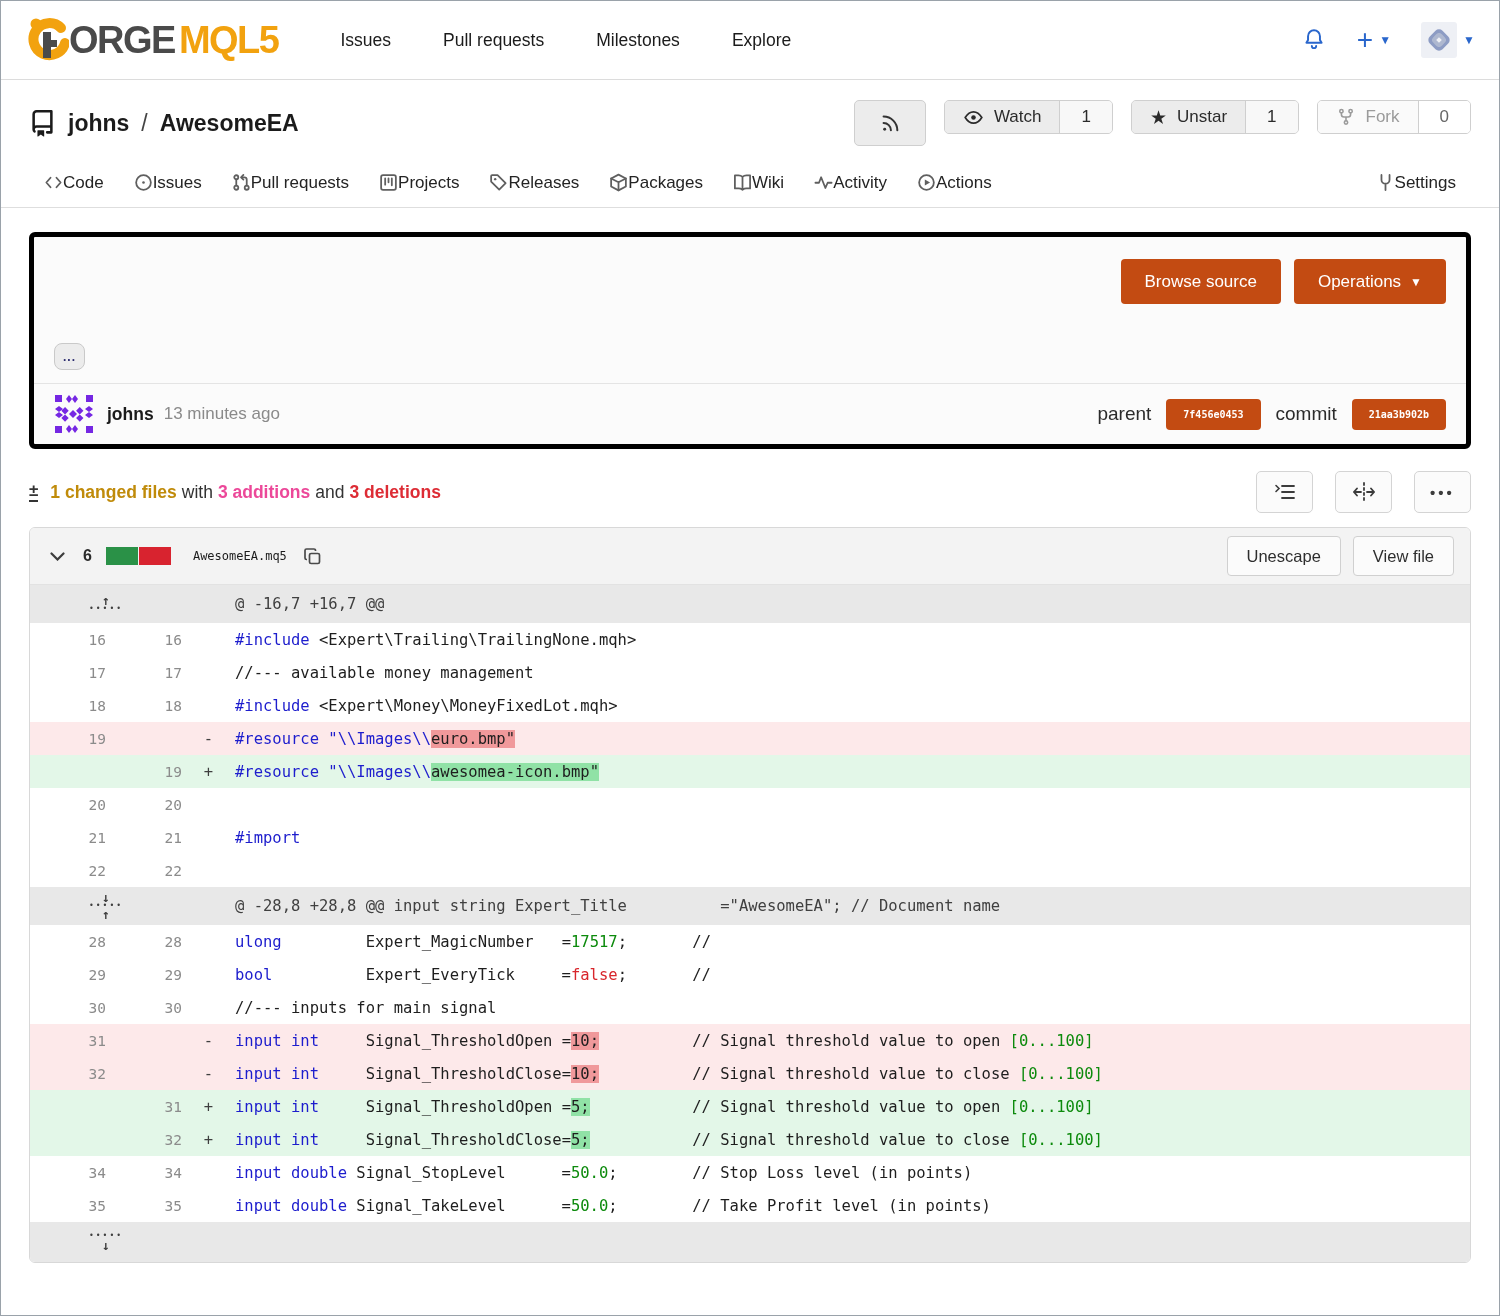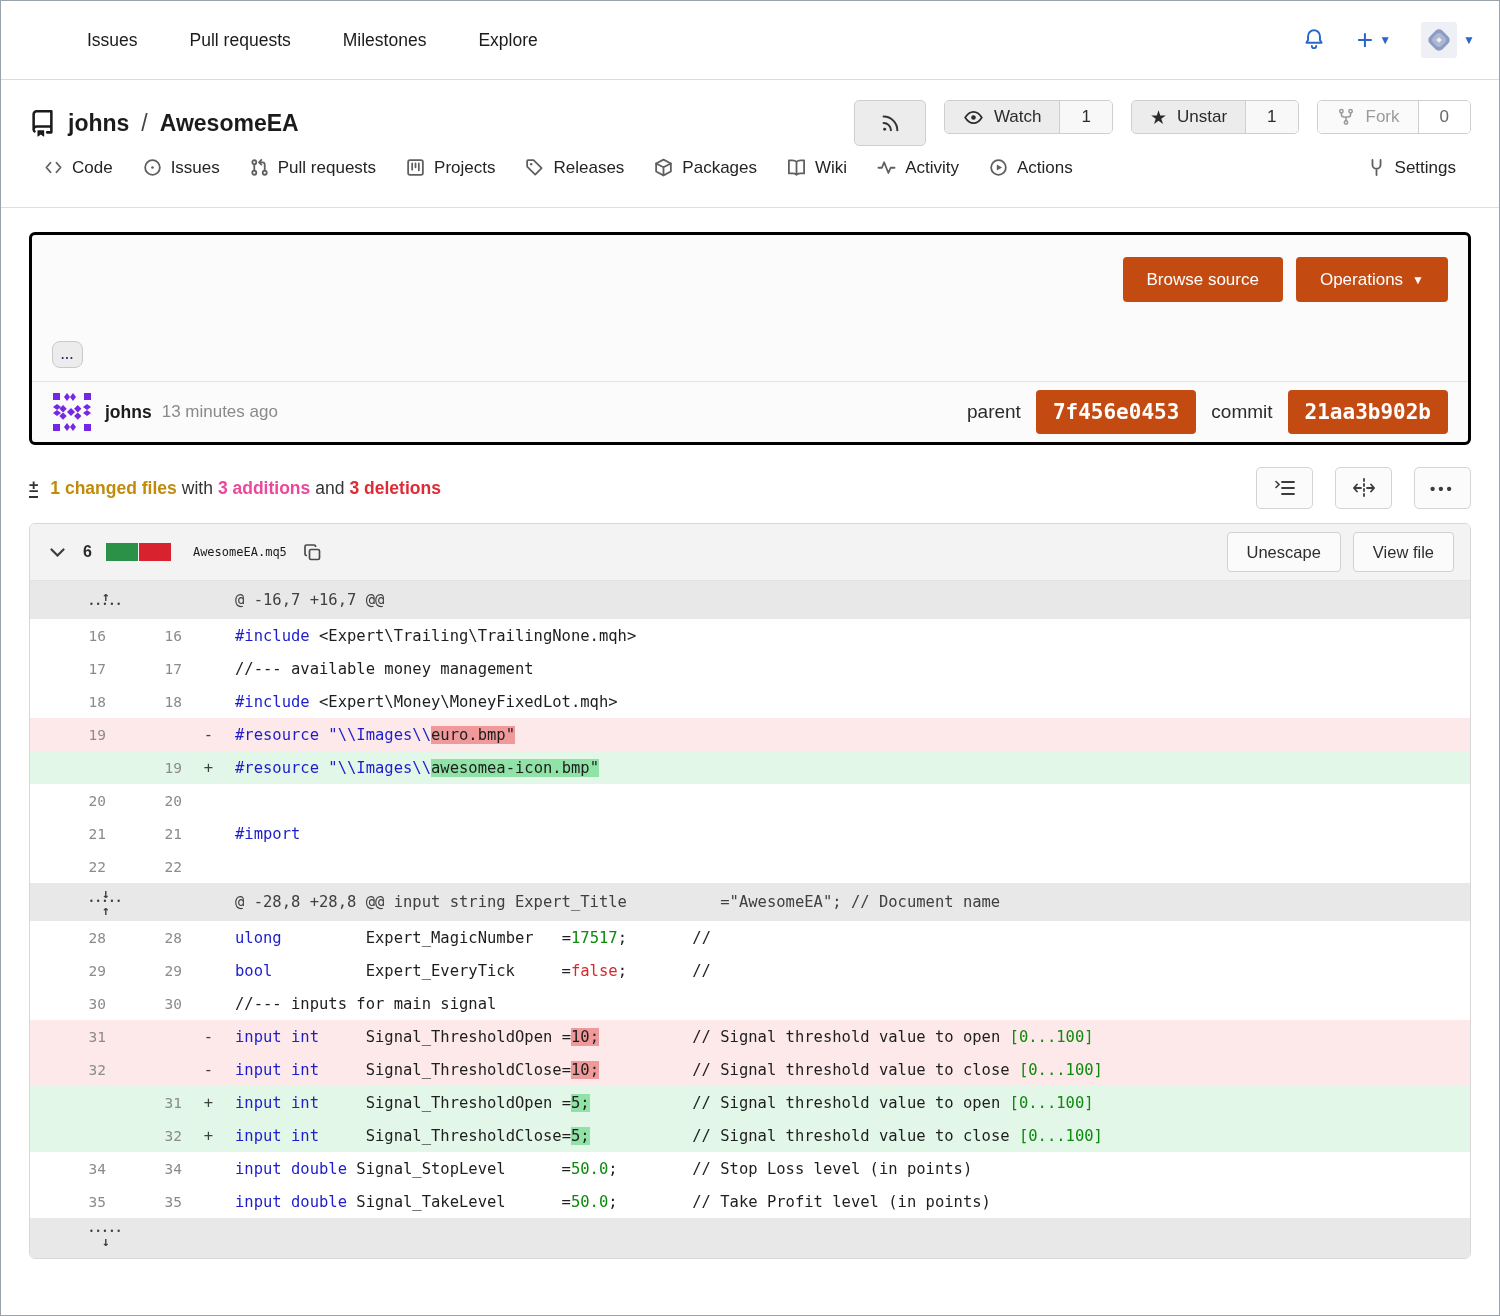--- a/index.html
+++ b/index.html
@@ -36,36 +36,36 @@
   .btn-seg { display:flex; border:1px solid #cfcfcf; border-radius:5px; overflow:hidden; height:34px; font-size:17px; color:#2b2b2b; background:#ececec; }
   .seg-label { padding:0 18px; display:flex; align-items:center; gap:10px; background:#ececec; }
   .seg-count { padding:0 21px; display:flex; align-items:center; background:#f8f8f8; border-left:1px solid #cfcfcf; }
   .btn-seg.muted { background:#fafafa;justify-content:center; }
   .btn-seg.muted .seg-label { background:#fafafa; color:#9b9b9b; }
   .btn-seg.muted .seg-count { background:#ffffff; color:#666; }
   .rss-btn { width:72px; height:46px; background:#ececec; border:1px solid #cfcfcf; border-radius:5px; display:flex; align-items:center; justify-content:center; color:#333; }
 
   
   .repo-tabs { display:flex; align-items:center; height:50px; border-bottom:1px solid #dedede; padding:0 28px; font-size:17px; color:#242424; }
-  .tab { display:flex; align-items:flex-start; gap:9px; padding:0 15px; height:100%; }
+  .tab { display:flex; align-items:center; padding:0 15px; height:100%; }
   .tab .ticon { color:#5f5f5f; display:flex; }
   .tab:last-child { margin-left:auto; }
 
   
-  .commit-box { margin:24px 28px 0; border:3px solid #000000; border-radius:6px; background:#fbfbfb; }
+  .commit-box { margin:24px 28px 0; border:5px solid #000000; border-radius:6px; background:#fbfbfb; }
   .commit-top { position:relative; height:146px; }
   .commit-actions { position:absolute; top:22px; right:20px; display:flex; gap:13px; }
   .btn-orange { background:#c34b12; color:#fff; font-size:17px; border:none; border-radius:4px; padding:0 24px; height:45px; display:flex; align-items:center; gap:9px; }
   .btn-orange .wcaret { font-size:12px; color:#fff; }
   .ellipsis-btn { position:absolute; left:20px; bottom:13px; min-width:31px; height:27px; border:1px solid #c9c9c9; border-radius:8px; background:#ececec; color:#2b2b6e; font-size:12px; letter-spacing:1px; font-weight:700; padding:0 8px; line-height:1; }
   .commit-author-row { border-top:1px solid #e4e4e4; display:flex; align-items:center; padding:10px 20px; height:61px; }
   .author-name { font-size:17.5px; font-weight:700; margin-left:13px; color:#1b1b1b; }
   .author-time { font-size:17px; color:#8a8a8a; margin-left:10px; }
   .commit-refs { margin-left:auto; display:flex; align-items:center; gap:15px; font-size:19px; color:#2b2b2b; }
-  .hash-btn { background:#c34b12; color:#fff; font-family:"DejaVu Sans Mono", monospace; font-size:21px; font-weight:700; padding:10px 17px; border:none; border-radius:4px; }
+  .hash-btn { background:#c34b12; color:#fff; font-family:"DejaVu Sans Mono", monospace; font-size:10px; font-weight:700; padding:10px 17px; border:none; border-radius:4px; }
 
   
   .diff-stat { display:flex; align-items:center; margin:22px 28px 14px; font-size:17.5px; color:#333; }
   .pm-icon { font-weight:700; font-size:17px; border-bottom:2px solid #333; line-height:1.05; margin-right:12px; color:#333; }
   .diff-stat .w { margin:0 5px; }
   .gold { color:#c08b0a; font-weight:700; }
   .green { color:#ec4899; font-weight:700; }
   .redtx { color:#dd2c35; font-weight:700; }
   .stat-actions { margin-left:auto; display:flex; gap:22px; }
   .stat-btn { width:57px; height:42px; border:1px solid #d4d4d4; border-radius:5px; background:#fbfbfb; display:flex; align-items:center; justify-content:center; color:#3c3c3c; }
@@ -100,20 +100,32 @@
   .seg-hldel { background:#f0999b; color:#1e1e1e; }
   .seg-hladd { background:#90e2a6; color:#1e1e1e; }
   .fold { display:flex; flex-direction:column; align-items:center; justify-content:center; color:#3f3f3f; background:none; border:none; width:100%; padding:0; }
   .fold .arr  { font-size:13px; line-height:.85; font-weight:700; }
   .fold .dots { font-size:8px; letter-spacing:2px; line-height:.8; }
 </style>
 </head>
 <body>
 
 <header class="topnav">
+  <a class="brand">
+    <span>
+      <svg width="44" height="48" viewBox="0 0 44 48">
+        <path d="M36 12 A16 16 0 1 0 40 27" fill="none" stroke="#f2a20f" stroke-width="10" stroke-linecap="round"></path>
+        <circle cx="11" cy="8" r="5.5" fill="#f2a20f"></circle>
+        <rect x="18" y="16" width="8" height="26" fill="#4a4a4a"></rect>
+        <rect x="18" y="24" width="14" height="7" fill="#4a4a4a"></rect>
+      </svg>
+    </span>
+    <span class="brand-text">ORGE</span>
+    <span class="brand-text brand-orange">MQL5</span>
+  </a>
   <nav class="nav-links" id="nav-links">
       <a class="nav-link">Issues</a>
       <a class="nav-link">Pull requests</a>
       <a class="nav-link">Milestones</a>
       <a class="nav-link">Explore</a>
     </nav>
   <div class="nav-right">
     <a>
       <span>
         <svg width="26" height="26" viewBox="0 0 24 24" class="icon-blue">

